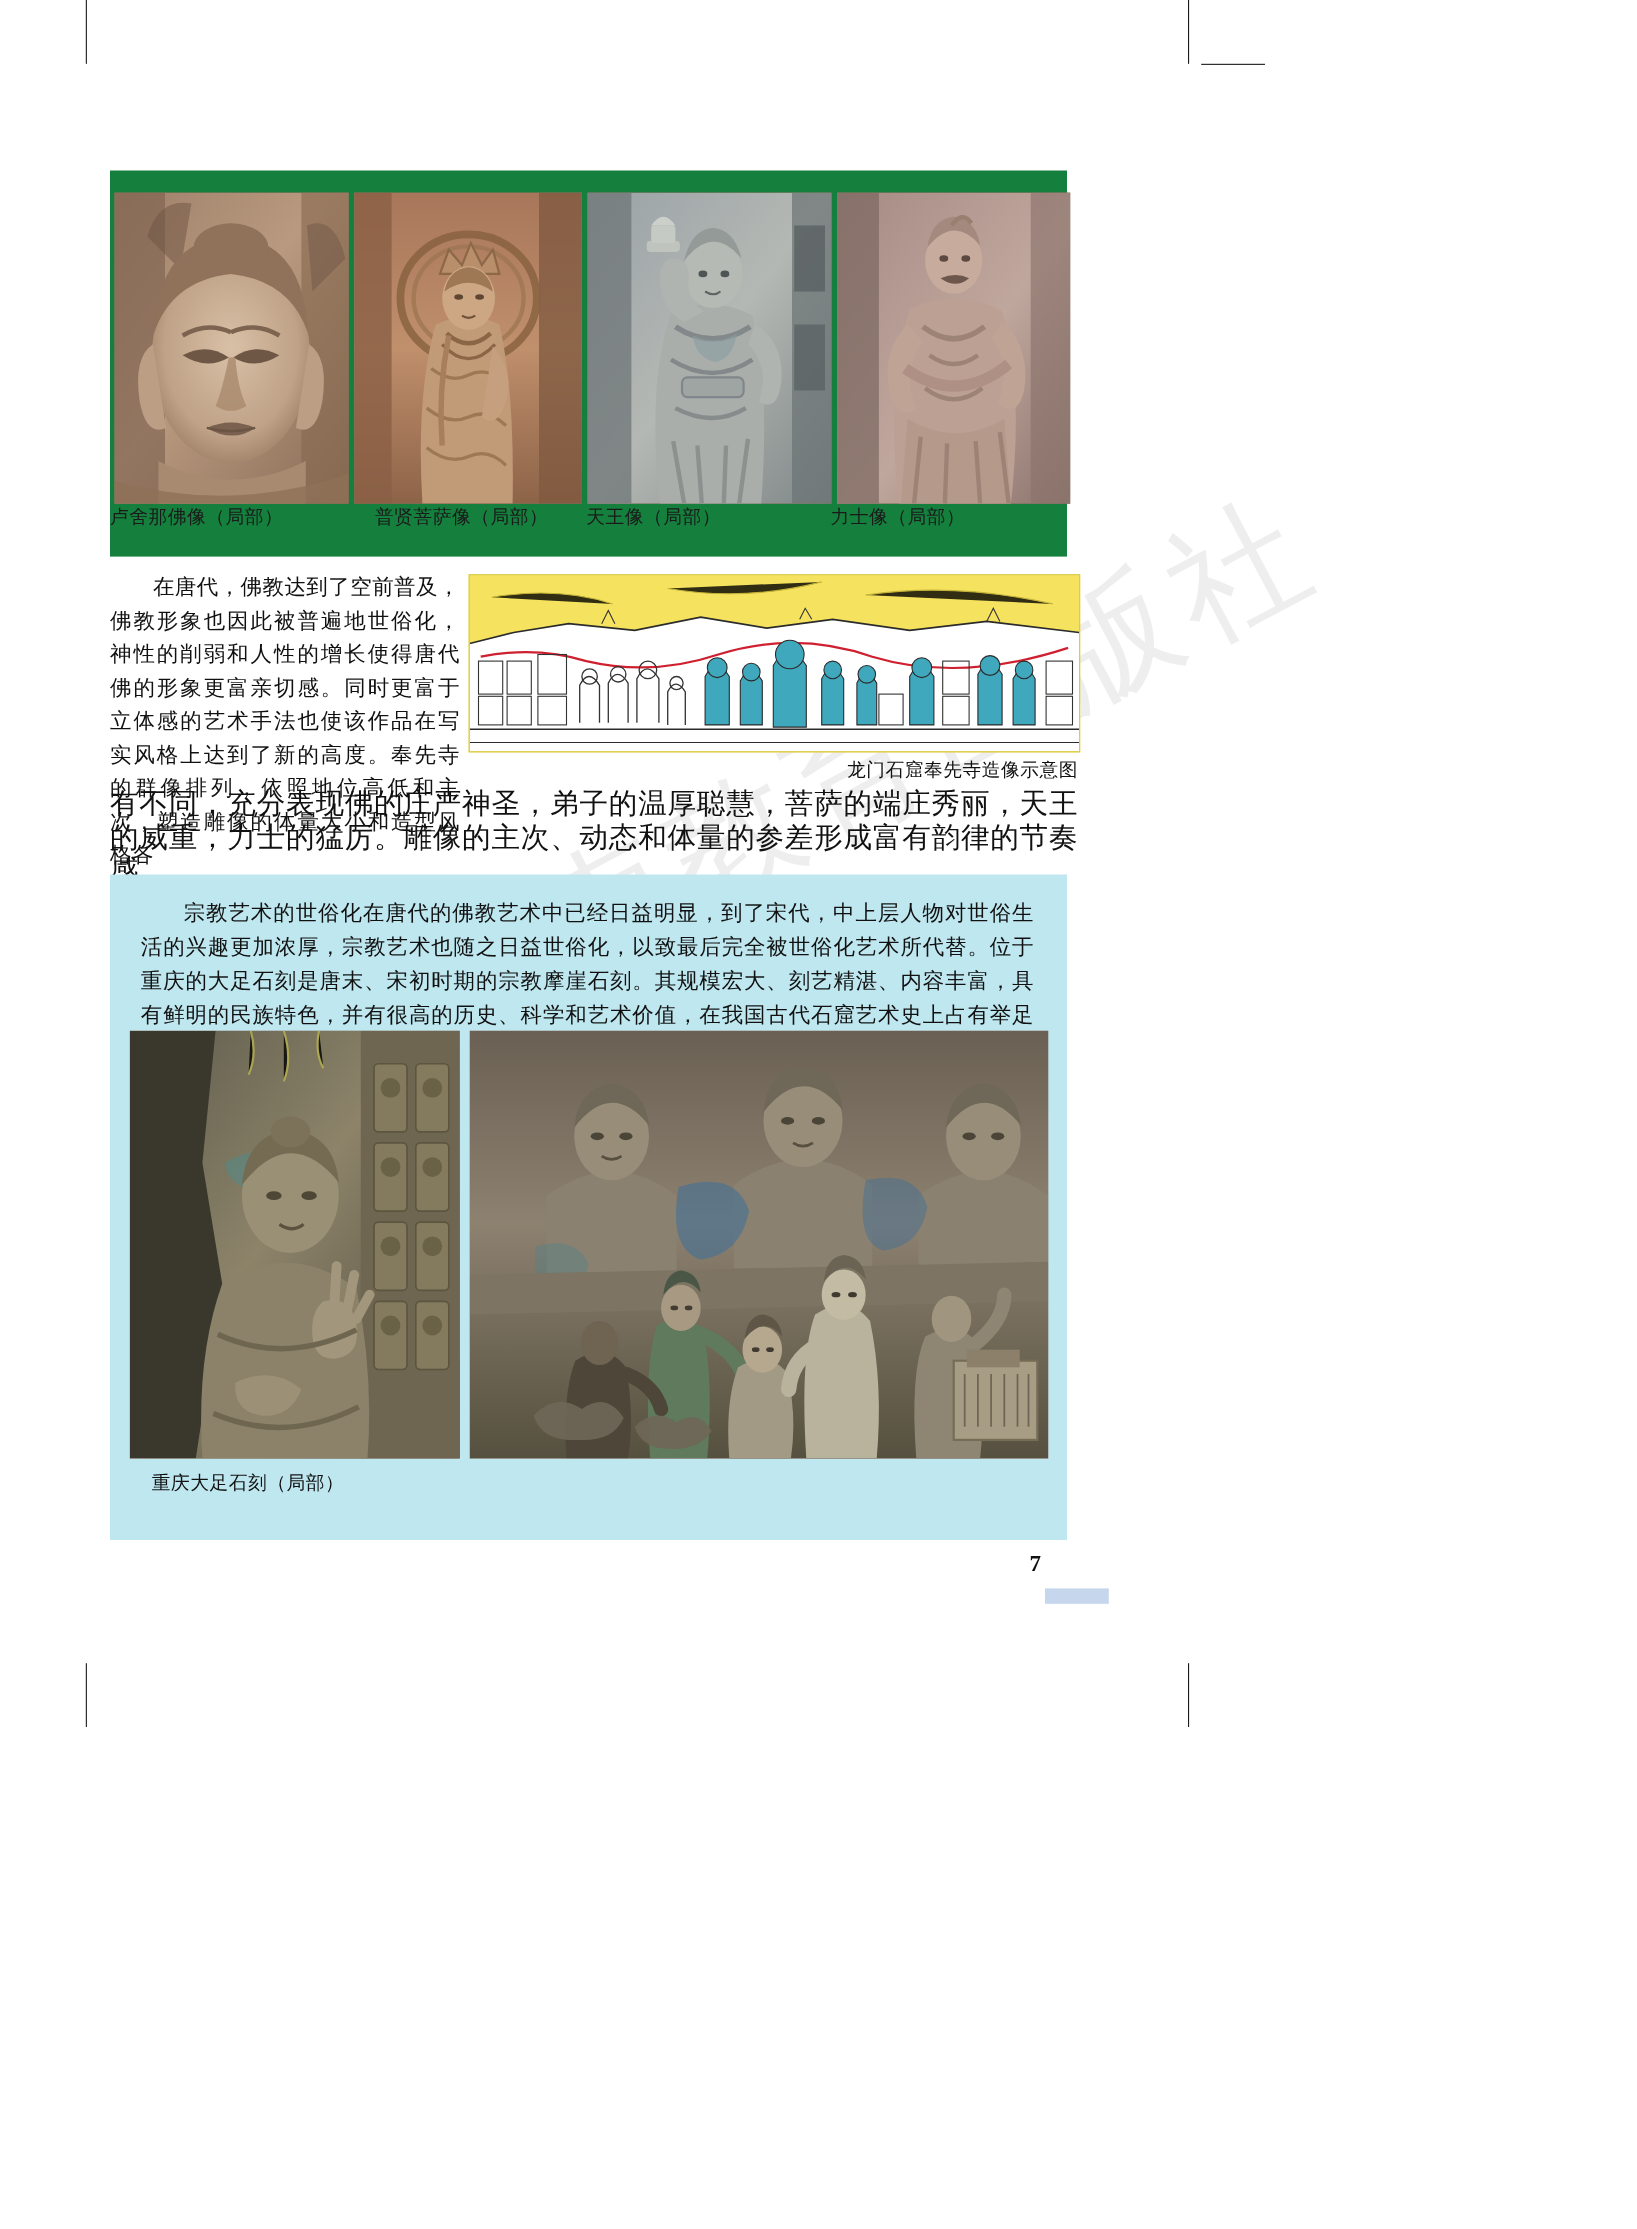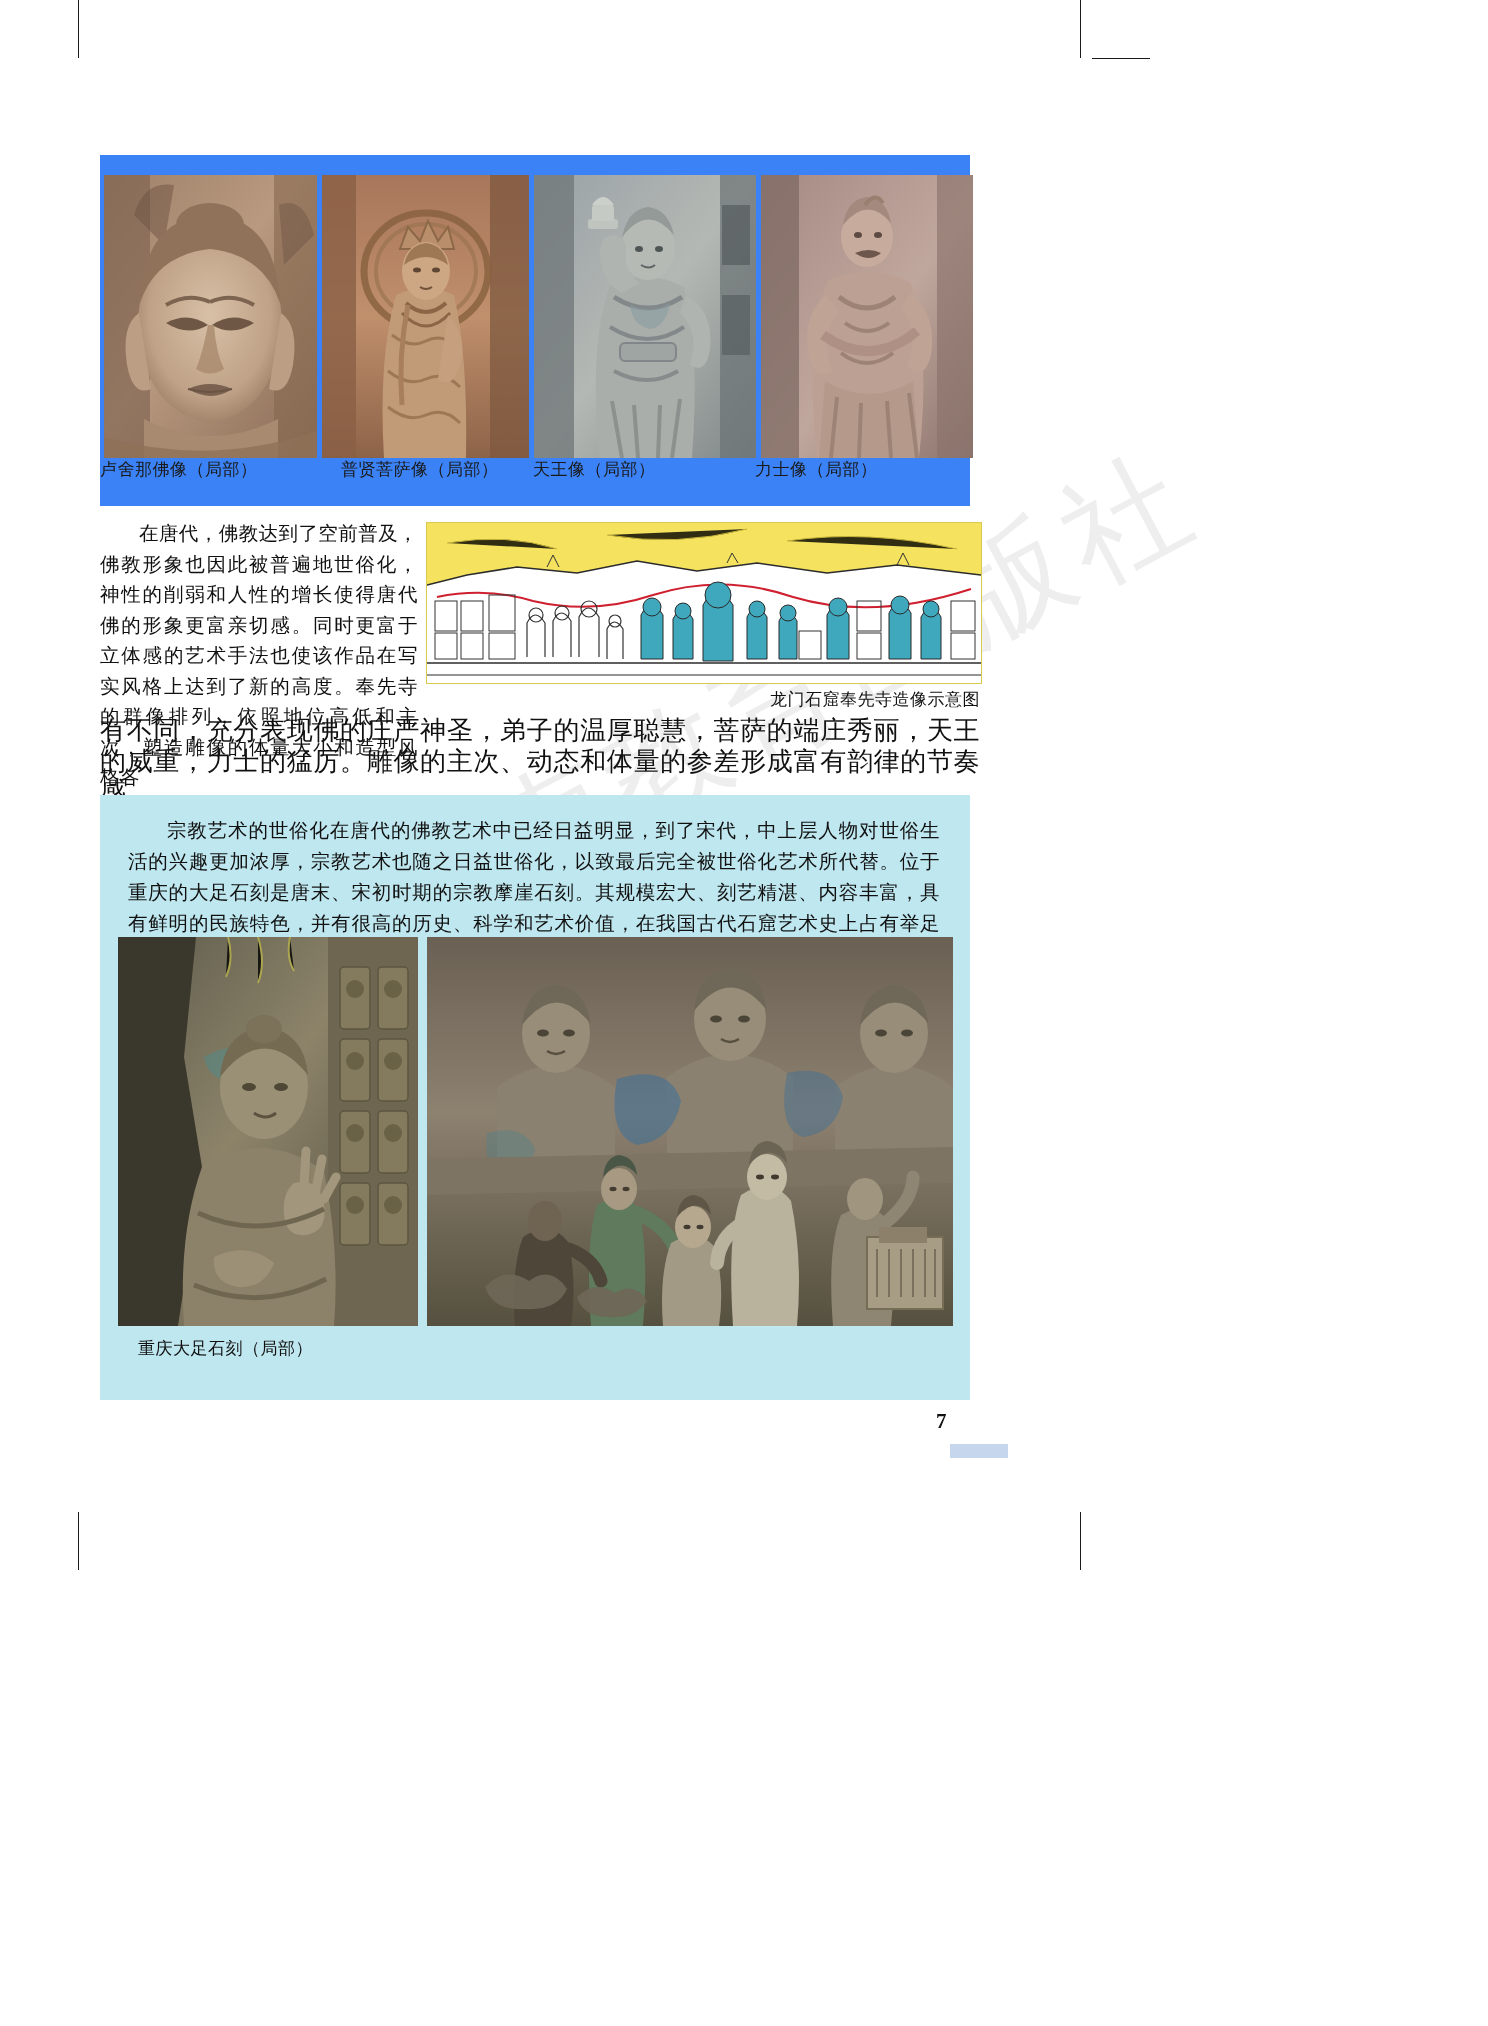--- a/index.html
+++ b/index.html
@@ -24,21 +24,21 @@
   .cm-v { width: 1px; height: 58px; }
   .cm-h { height: 1px; width: 58px; }
 
   
   .band-top {
     position: absolute;
     left: 100px;
     top: 155px;
     width: 870px;
     height: 351px;
-    background: #3b82f6;
+    background: #15803d;
   }
   .photo-row {
     position: absolute;
     left: 4px;
     top: 20px;
     display: flex;
     gap: 5px;
   }
   .photo {
     position: relative;

